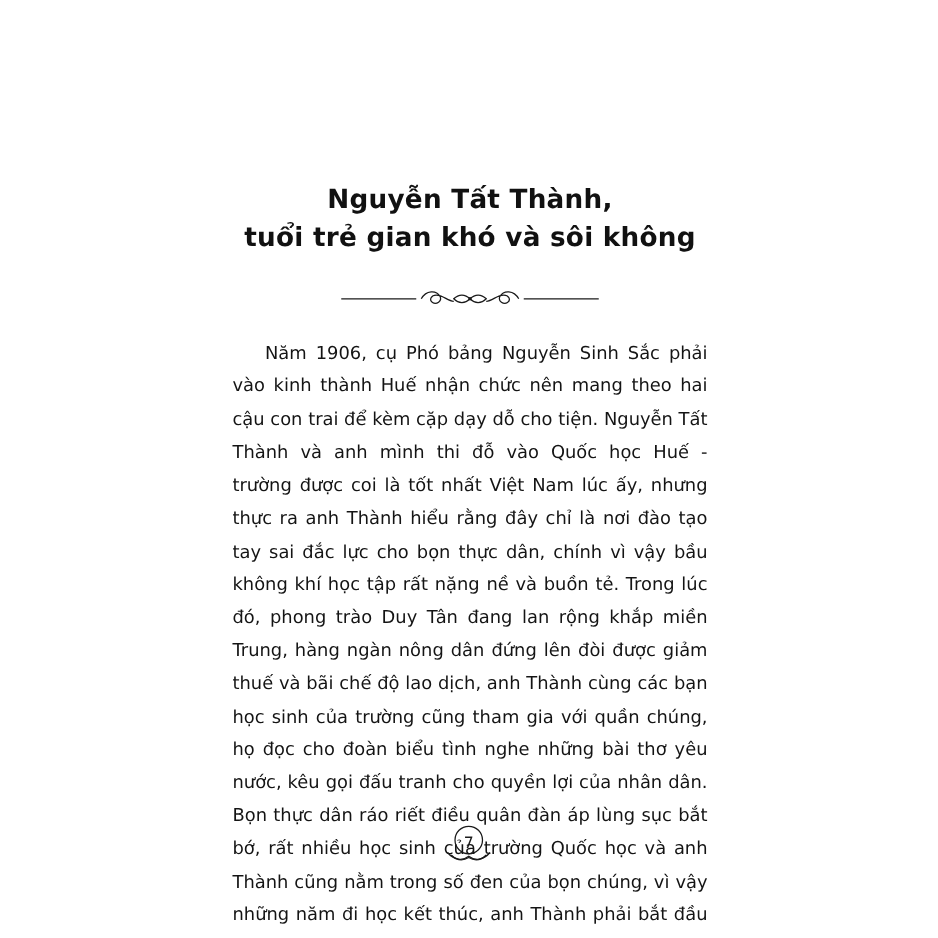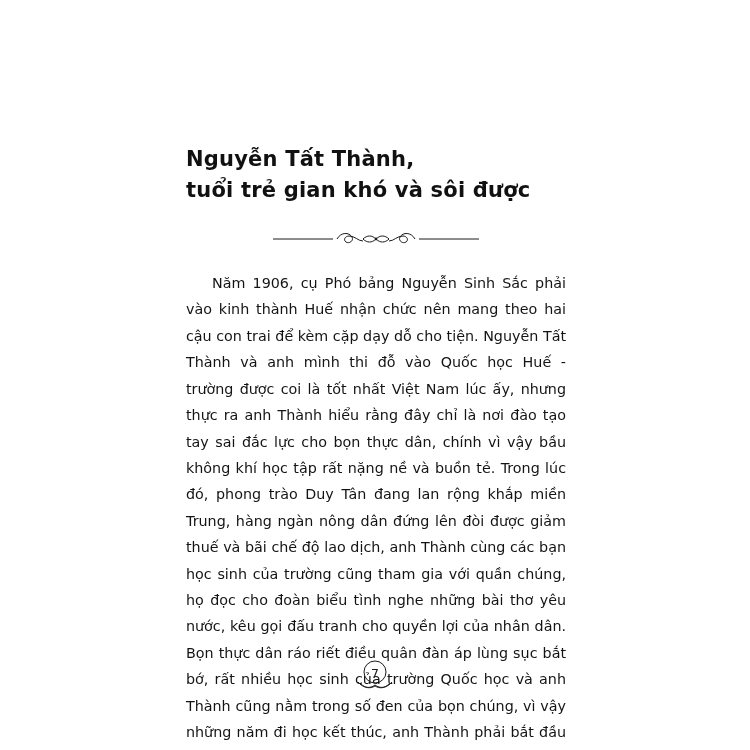--- a/index.html
+++ b/index.html
@@ -20,20 +20,21 @@
     box-sizing: border-box;
     background: #ffffff;
   }
   .content {
     position: absolute;
     left: 186px;
     top: 130px;
     width: 380px;
   }
   .title {
+    text-align: center;
     font-family: "DejaVu Sans", sans-serif;
     font-weight: bold;
     font-size: 21px;
     line-height: 31px;
     color: #111111;
     letter-spacing: 0.2px;
   }
   .title-line {
     display: block;
     white-space: nowrap;
@@ -97,21 +98,21 @@
 </style>
 </head>
 <body>
 
 <div class="page">
 
   <div class="content">
 
     <h1 class="title">
       <span class="title-line">Nguyễn Tất Thành,</span>
-      <span class="title-line">tuổi trẻ gian khó và sôi được</span>
+      <span class="title-line">tuổi trẻ gian khó và sôi không</span>
     </h1>
 
     <div class="ornament">
       <svg width="210" height="18" viewBox="0 0 210 18" aria-hidden="true">
         <g stroke="#1a1a1a" stroke-width="1" fill="none">
           <line x1="2" y1="9" x2="62" y2="9"></line>
           <line x1="148" y1="9" x2="208" y2="9"></line>
           <path d="M66 9 c4 -7 12 -7 15 -2 c2 4 -3 7 -6 5 c-3 -2 -1 -6 3 -6 c6 0 9 5 14 5"></path>
           <path d="M144 9 c-4 -7 -12 -7 -15 -2 c-2 4 3 7 6 5 c3 -2 1 -6 -3 -6 c-6 0 -9 5 -14 5"></path>
           <path d="M92 9 c4 4 9 4 13 0 c-4 -4 -9 -4 -13 0z"></path>

